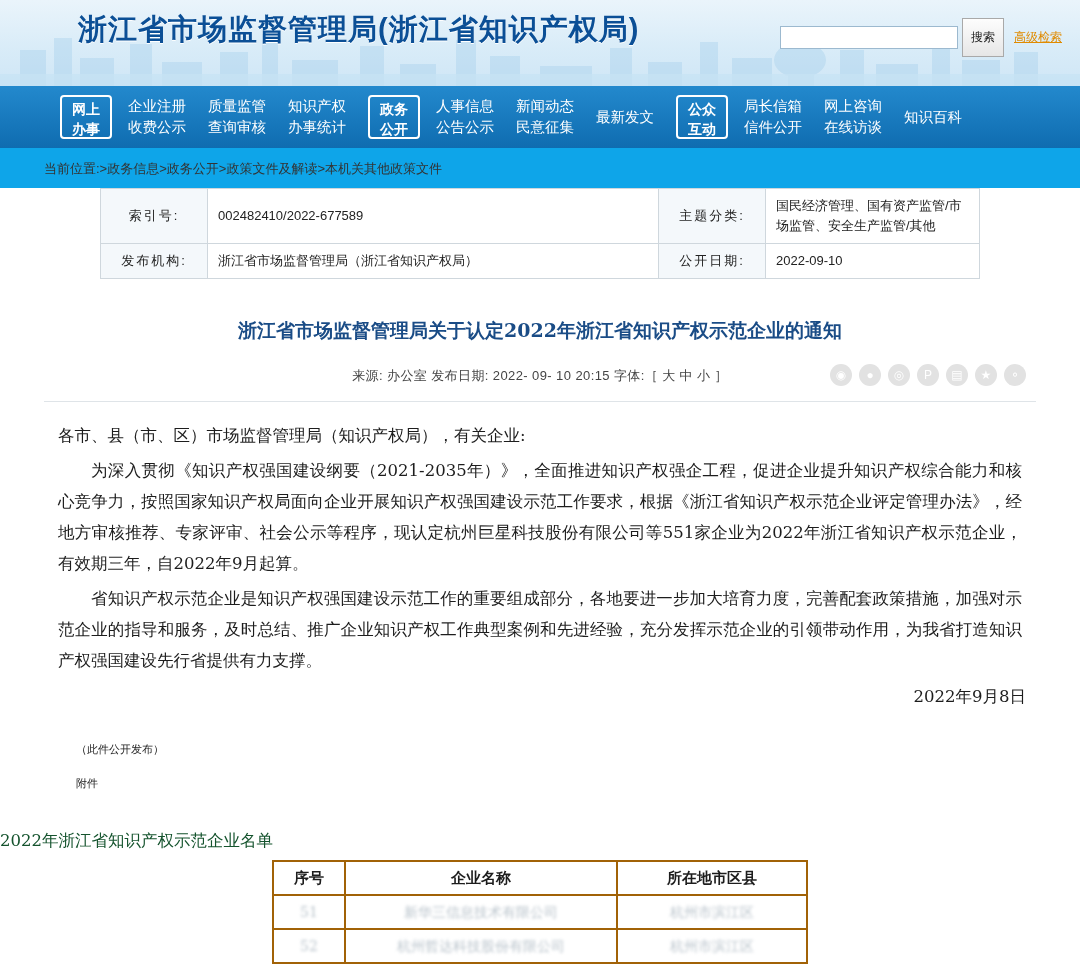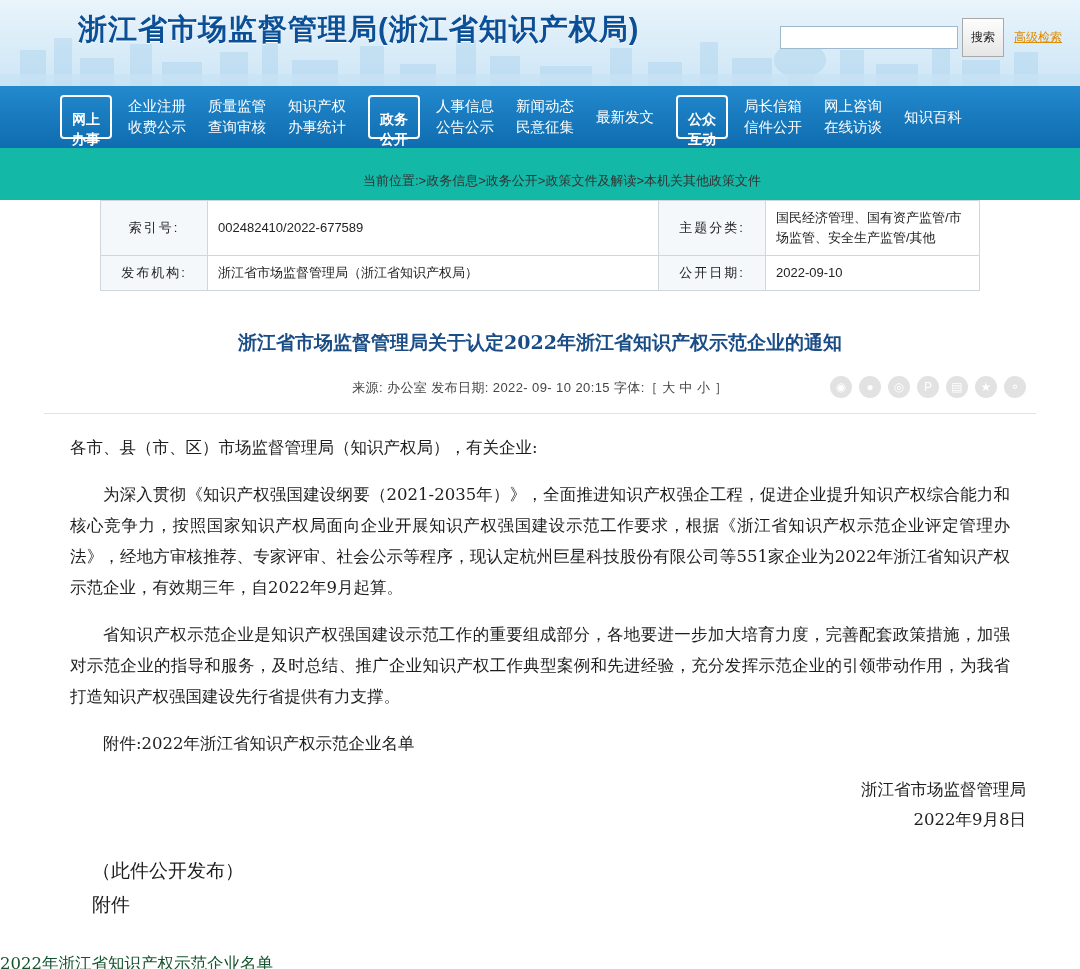--- a/index.html
+++ b/index.html
@@ -88,43 +88,42 @@
   .nav-badge {
     width: 52px;
     height: 44px;
     border: 2px solid #ffffff;
     border-radius: 4px;
     color: #ffffff;
     font-size: 14px;
     font-weight: bold;
     line-height: 20px;
     text-align: center;
-    padding-top: 12px;
+    padding-top: 2px;
     box-sizing: border-box;
     margin-right: 16px;
     cursor: pointer;
     flex: 0 0 auto;
   }
   .nav-group {
     margin-right: 22px;
     color: #ffffff;
     font-size: 14.5px;
     line-height: 21px;
     cursor: pointer;
     flex: 0 0 auto;
   }
   .nav-group div { white-space: nowrap; }
 
   
   .breadcrumb {
-    padding: 24px 0 10px 44px;
+    padding: 12px 0 10px 44px;
     font-size: 13px;
     color: #333;
-    background: #14b8a6;
-    text-align: center;
+    background: #0ea5e9;
   }
 
   
   .info-wrap {
     padding: 0 100px;
     box-sizing: border-box;
   }
   table.info {
     width: 100%;
     border-collapse: collapse;
@@ -190,34 +189,34 @@
   }
 
   .body-text {
     margin: 18px 54px 0 54px;
     font-family: "DejaVu Serif", "Liberation Serif", serif;
     font-size: 16.5px;
     line-height: 31px;
     color: #1d1d1d;
     text-align: justify;
   }
-  .body-text p { margin: 16px; }
+  .body-text p { margin: 4px; }
   .body-text p.indent { text-indent: 2em; }
   .sign {
     margin: 6px 54px 0 54px;
     font-family: "DejaVu Serif", "Liberation Serif", serif;
     font-size: 16.5px;
     line-height: 30px;
     text-align: right;
     color: #1d1d1d;
   }
   .post-note {
     margin: 22px 54px 0 54px;
-    font-family: Liberation Mono, monospace;
-    font-size: 19px;
+    font-family: Liberation Serif, serif;
+    font-size: 11px;
     line-height: 30px;
     text-indent: 2em;
     color: #1d1d1d;
   }
 
   
   .attach-title {
     text-align: left;
     font-family: "DejaVu Serif", "Liberation Serif", serif;
     font-size: 16.5px;
@@ -379,25 +378,23 @@
     <span>★</span>
     <span>⚬</span>
   </span>
 </div>
 <div class="divider"></div>
 
 <div class="body-text">
   <p>各市、县（市、区）市场监督管理局（知识产权局），有关企业:</p>
   <p class="indent">为深入贯彻《知识产权强国建设纲要（2021-2035年）》，全面推进知识产权强企工程，促进企业提升知识产权综合能力和核心竞争力，按照国家知识产权局面向企业开展知识产权强国建设示范工作要求，根据《浙江省知识产权示范企业评定管理办法》，经地方审核推荐、专家评审、社会公示等程序，现认定杭州巨星科技股份有限公司等551家企业为2022年浙江省知识产权示范企业，有效期三年，自2022年9月起算。</p>
   <p class="indent">省知识产权示范企业是知识产权强国建设示范工作的重要组成部分，各地要进一步加大培育力度，完善配套政策措施，加强对示范企业的指导和服务，及时总结、推广企业知识产权工作典型案例和先进经验，充分发挥示范企业的引领带动作用，为我省打造知识产权强国建设先行省提供有力支撑。</p>
-  <p class="indent">附件:2022年浙江省知识产权示范企业名单</p>
 </div>
 
 <div class="sign">
-  <div>浙江省市场监督管理局</div>
   <div>2022年9月8日</div>
 </div>
 
 <div class="post-note">（此件公开发布）</div>
 <div class="post-note" style="margin-top:4px">附件</div>
 
 <div class="attach-title">2022年浙江省知识产权示范企业名单</div>
 <div class="attach-wrap">
   <table class="attach">
     <tbody>

